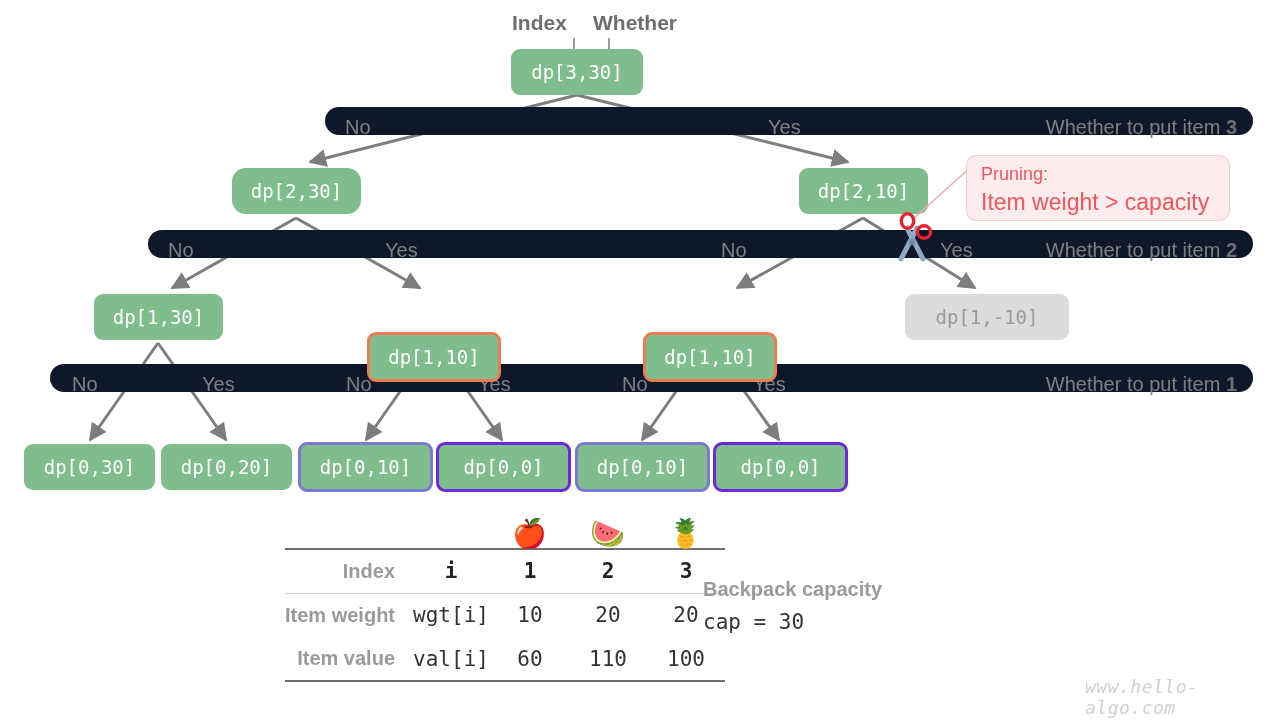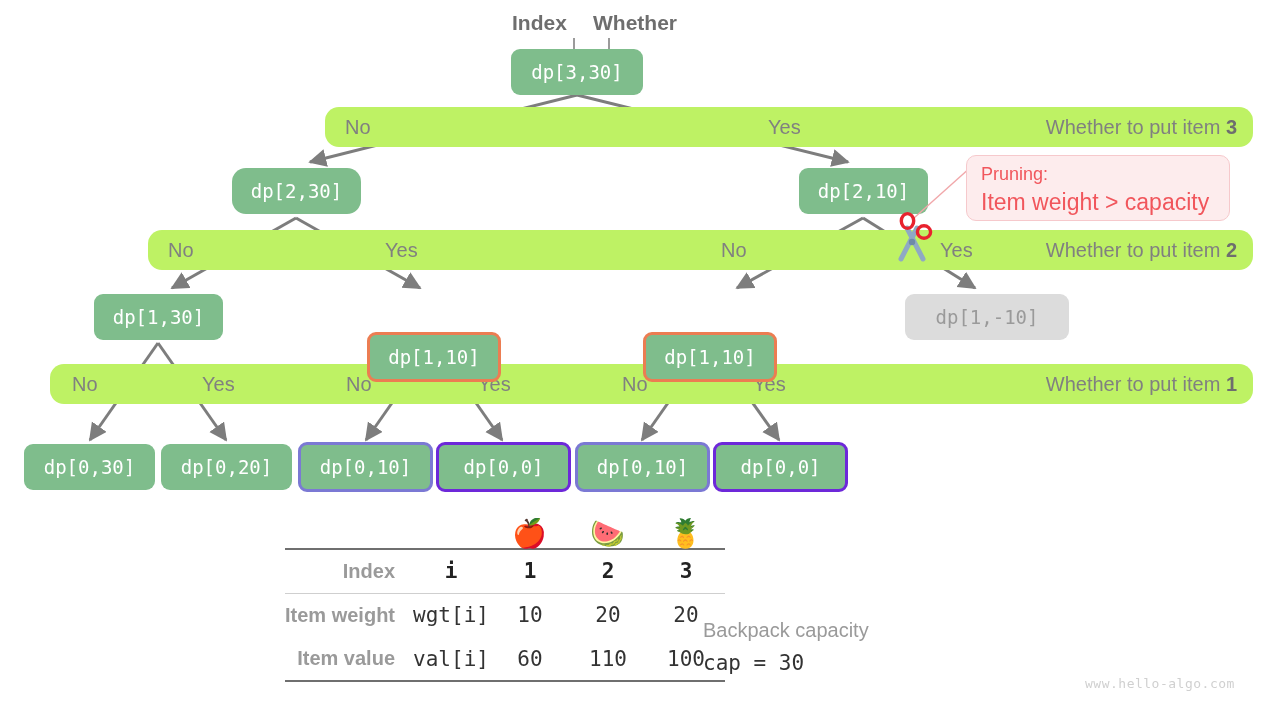--- a/index.html
+++ b/index.html
@@ -4,21 +4,21 @@
 <style>
   html,body{margin:0;padding:0;background:#ffffff;}
   body{width:1280px;height:720px;position:relative;overflow:hidden;
        font-family:"Liberation Sans",sans-serif;}
   #stage{position:absolute;left:0;top:0;width:1280px;height:720px;}
 
   
   #edges{position:absolute;left:0;top:0;width:1280px;height:520px;}
 
   
-  .bar{position:absolute;background:#bef264;border-radius:14px;height:40px;}
+  .bar{position:absolute;background:#0f172a;border-radius:14px;height:28px;}
   .bar .yn{position:absolute;top:0;height:40px;line-height:40px;
            font-size:20px;color:#808080;}
   .bar .whether{position:absolute;top:0;height:40px;line-height:40px;
                 font-size:20px;color:#808080;white-space:nowrap;}
   .bar .whether b{color:#6e6e6e;font-weight:bold;}
 
   
   .node{position:absolute;background:#7fbd8c;border-radius:9px;
         display:flex;align-items:center;justify-content:center;
         color:#ffffff;font-family:"DejaVu Sans Mono",monospace;
@@ -56,26 +56,26 @@
   .cellw{width:80px;}
   .cellh{width:78px;}
   .emoji{font-size:28px;text-align:center;line-height:1;}
   .hrow td{border-top:2px solid #6f6f6f;}
   .thinrow td{border-top:1px solid #cfcfcf;}
   .botrow td{border-top:2px solid #6f6f6f;height:6px;}
   .rh{height:44px;}
 
   
   #cap{position:absolute;left:703px;top:578px;}
-  #cap .t{font-size:20px;font-weight:normal;color:#9a9a9a;margin-top:41px;}
+  #cap .t{font-size:20px;font-weight:bold;color:#9a9a9a;}
   #cap .v{font-family:"DejaVu Sans Mono",monospace;font-size:21px;color:#333;
           margin-top:9px;}
 
   #wm{position:absolute;left:1085px;top:676px;font-family:"DejaVu Sans Mono",monospace;
-      font-size:13px;color:#d0d0d0;letter-spacing:.5px;}
+      font-size:18px;color:#d0d0d0;letter-spacing:.5px;font-style:italic;}
 </style>
 </head>
 <body>
 
 <div id="stage">
 
   <svg id="edges" viewBox="0 0 1280 520">
     <defs>
       <marker id="ah" markerWidth="7" markerHeight="7" refX="5.4" refY="3" orient="auto" markerUnits="strokeWidth">
         <path d="M0,0 L6,3 L0,6 z" fill="#7d7d7d"></path>

